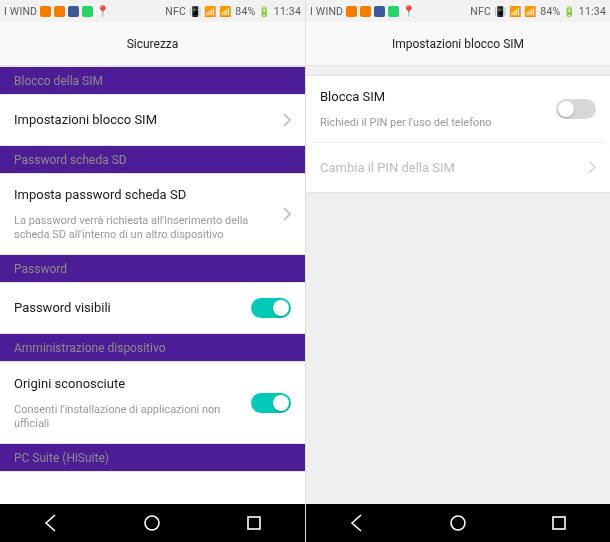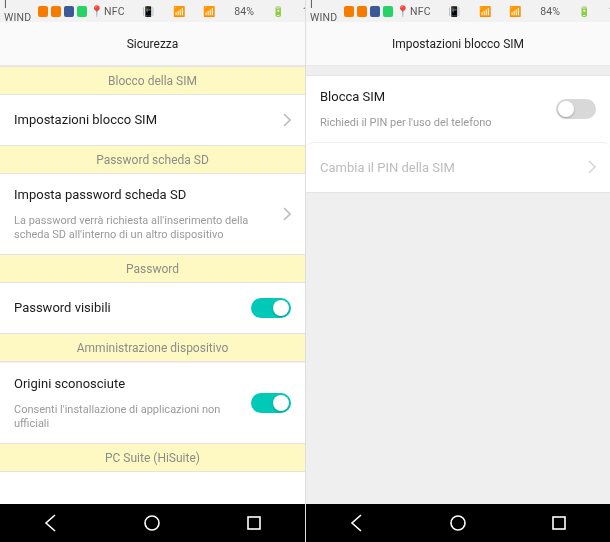--- a/index.html
+++ b/index.html
@@ -30,21 +30,21 @@
     height: 22px;
     background: #f2f2f2;
     display: flex;
     align-items: center;
     font-size: 10px;
     color: #6b6b6b;
     padding: 0 4px;
     justify-content: space-between;
   }
   .sb-left { display:flex; align-items:center; gap:3px;}
-  .sb-right { display:flex; align-items:center; gap:18px;}
+  .sb-right { display:flex; align-items:center; gap:3px;}
   .sb-sq { width:11px; height:11px; border-radius:2px;}
   .sq-orange { background:#f57c00;}
   .sq-blue { background:#3b5998;}
   .sq-green { background:#25d366;}
   .sq-pin { color:#009688; font-size:11px;}
   .sb-text { font-size:10.5px; color:#5a5a5a; letter-spacing:0.2px;}
 
   
   .header {
     height: 44px;
@@ -53,27 +53,26 @@
     display:flex;
     align-items:center;
     justify-content:center;
     font-size:12px;
     color:#222;
     font-weight:400;
   }
 
   
   .section-head {
-    background:#fef9c3;
+    background:#4c1d95;
     color:#8c8c8c;
     font-size:12px;
     padding: 7px 14px 6px;
     border-top:1px solid #e4e4e4;
     border-bottom:1px solid #e4e4e4;
-    text-align:center;
   }
   .row {
     background:#fff;
     padding: 12px 14px;
     display:flex;
     align-items:center;
     position:relative;
     min-height:50px;
   }
   .row + .row { border-top:1px solid #f0f0f0; }

